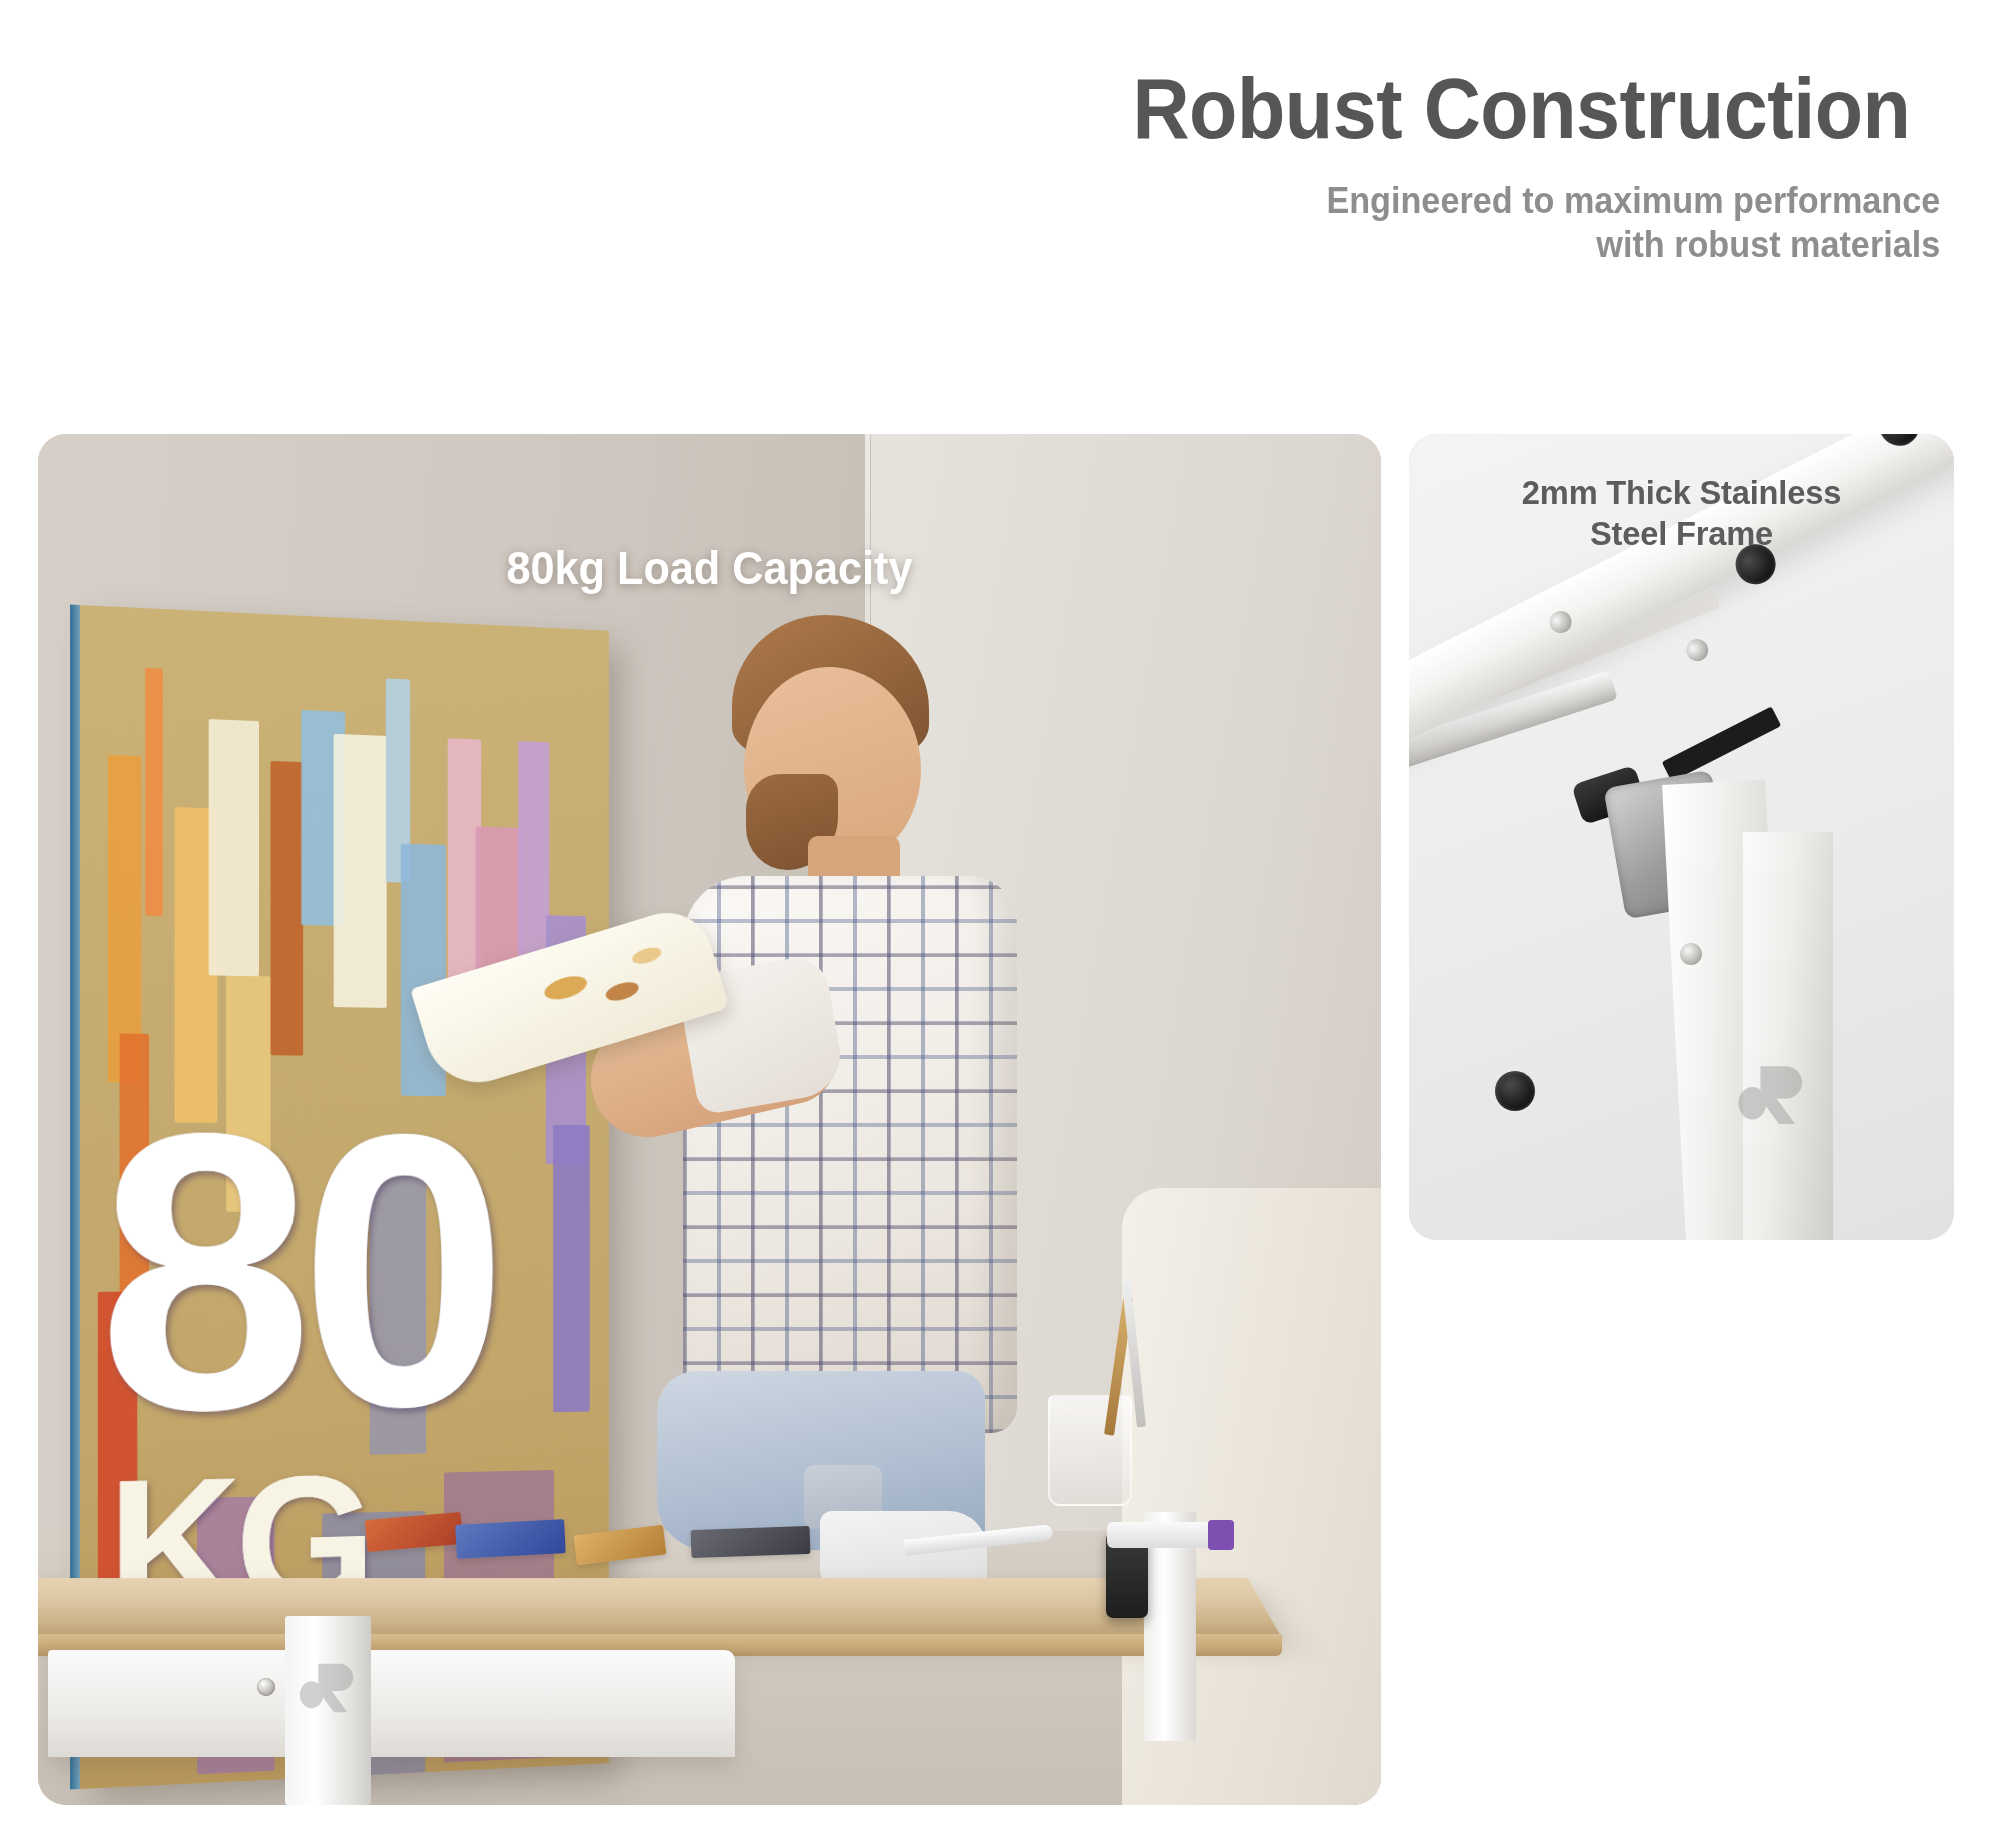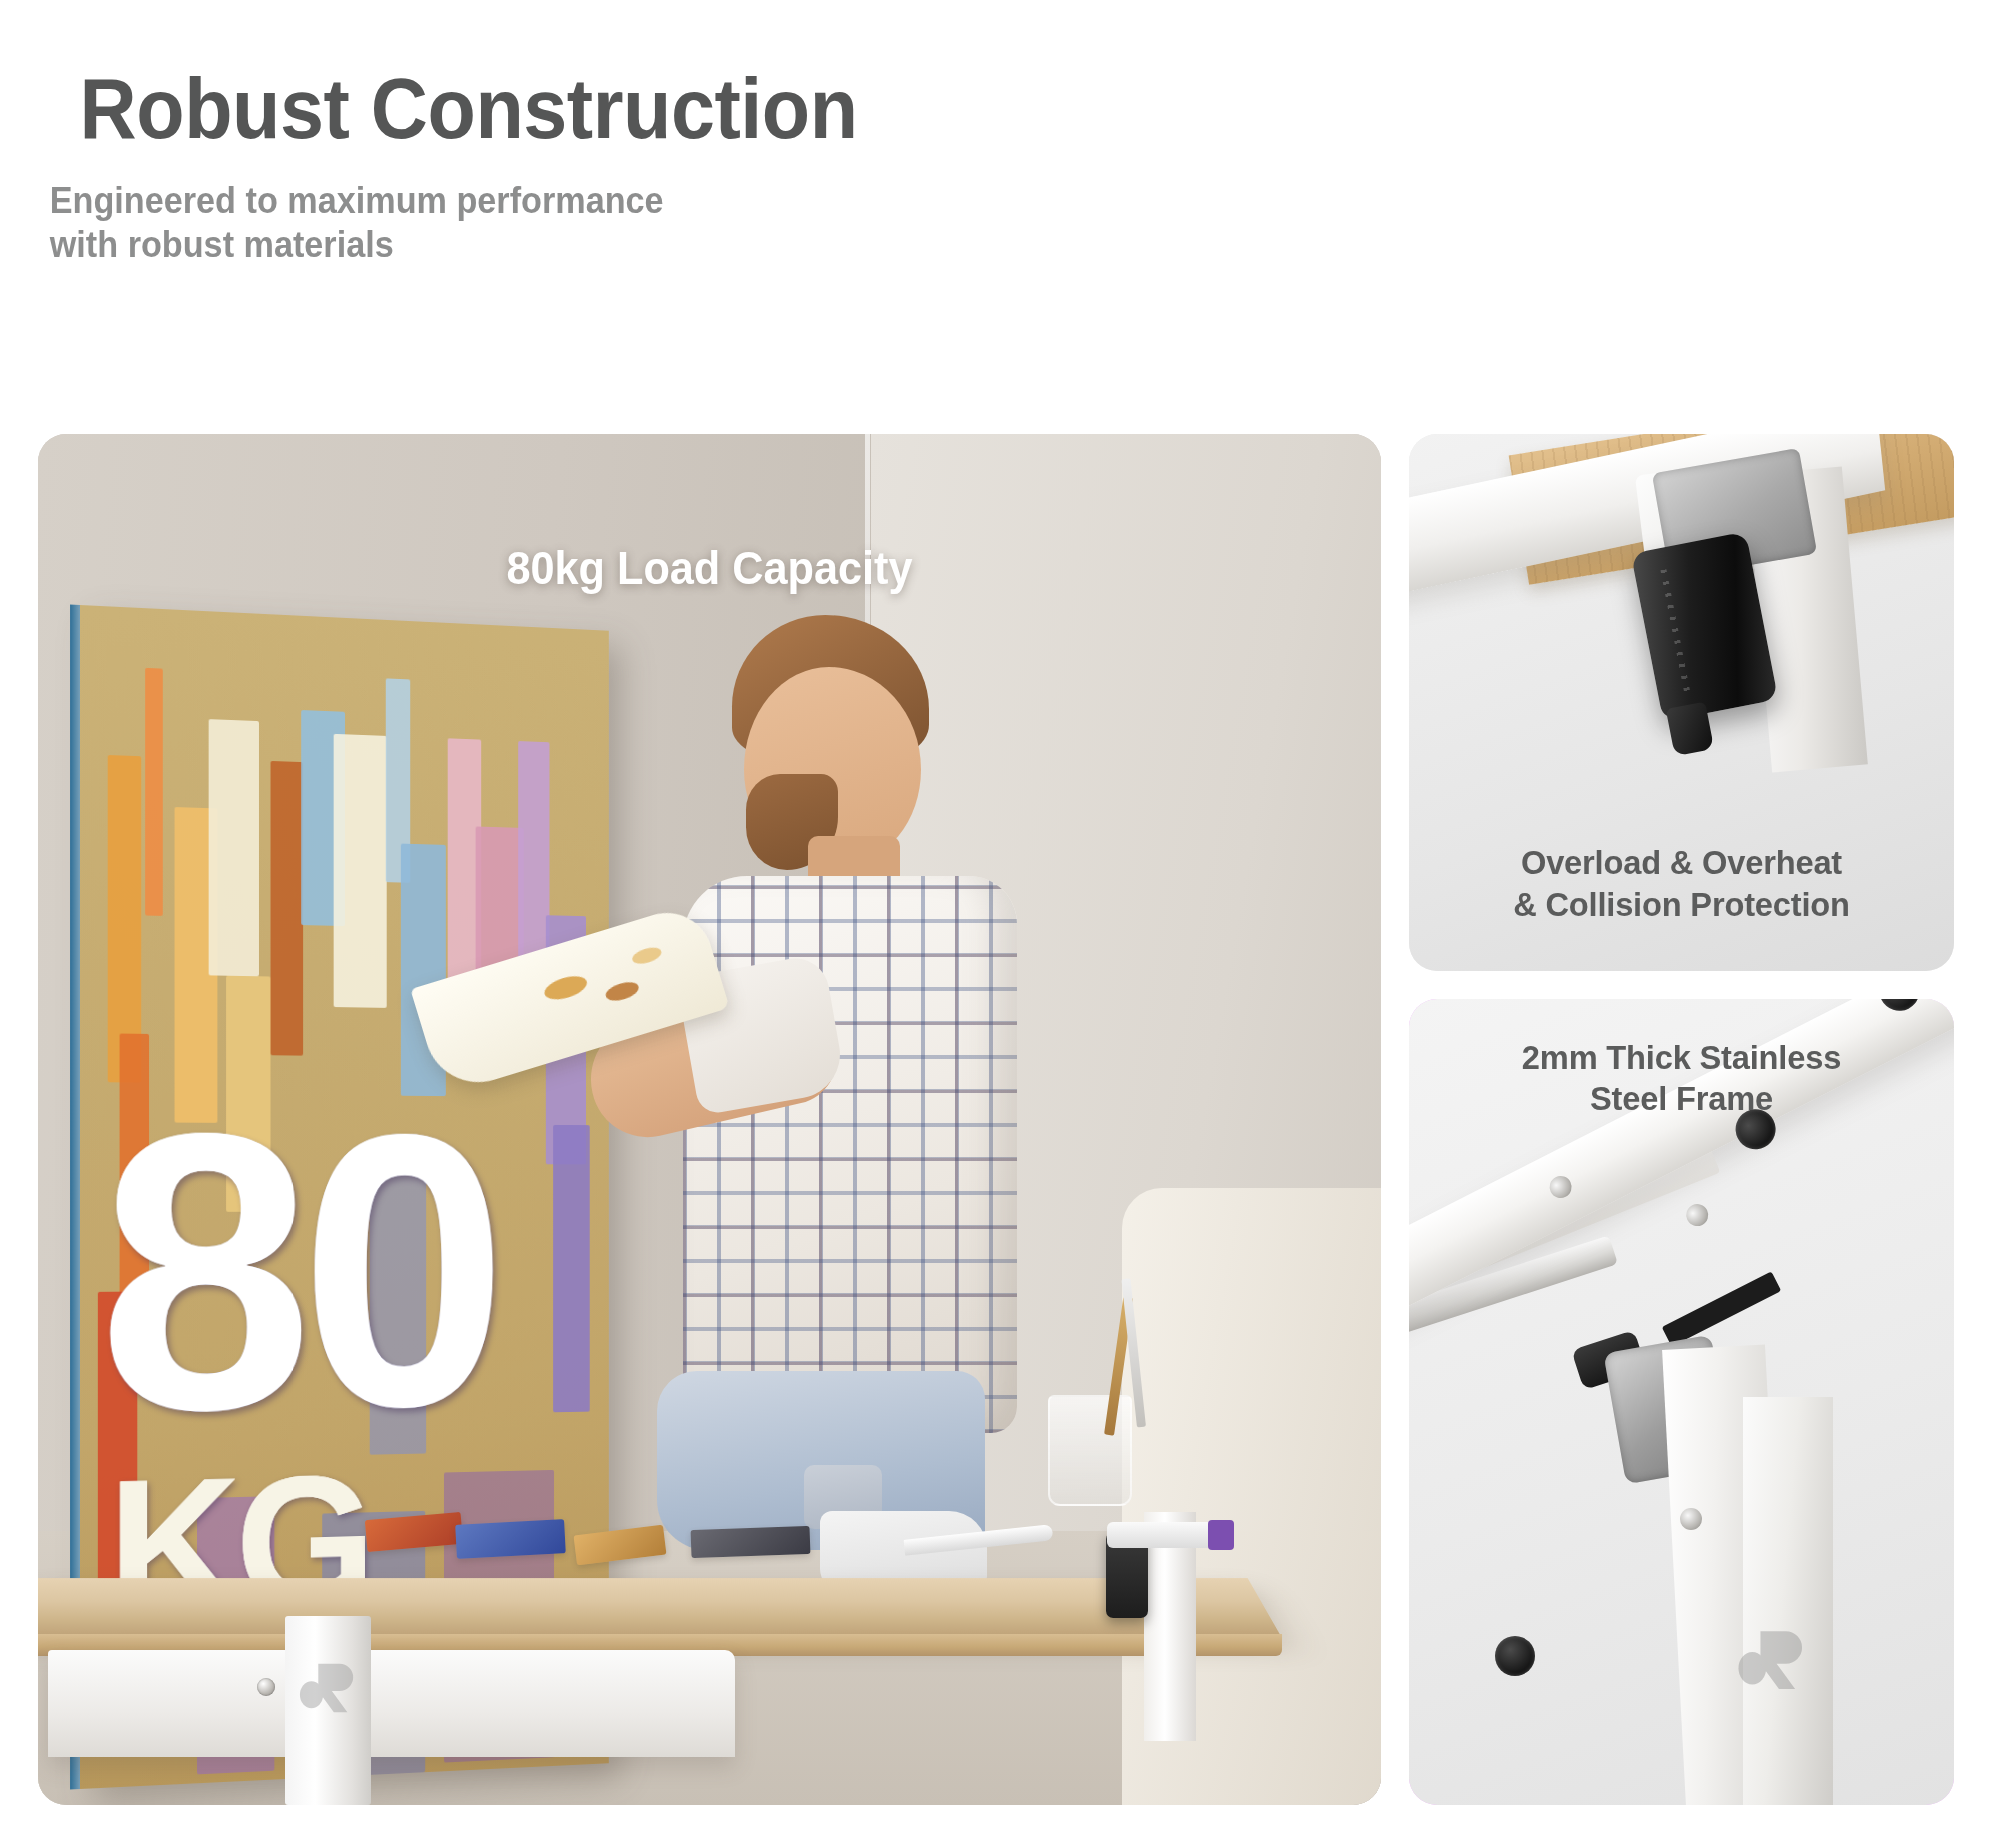--- a/index.html
+++ b/index.html
@@ -5,21 +5,21 @@
   * { margin:0; padding:0; box-sizing:border-box; }
   html,body { width:1990px; height:1841px; }
   body {
     background:#ffffff;
     font-family:"Liberation Sans", sans-serif;
     overflow:hidden;
     position:relative;
   }
 
   
-  #header { width:100%; padding-top:62px; text-align:left; }
+  #header { width:100%; padding-top:62px; text-align:right; }
   #page-title {
     font-size:86px;
     font-weight:bold;
     color:#555656;
     letter-spacing:-0.5px;
     line-height:1.08;
     transform:scaleX(0.92);
   }
   #subtitle {
     margin-top:24px;
@@ -480,39 +480,20 @@
       <div class="swatch" style="left:418px; bottom:249px; width:109px; height:34px; background:linear-gradient(140deg,#5d78c0,#31489a); transform:rotate(-3deg);"></div>
       <div class="swatch" style="left:537px; bottom:245px; width:90px; height:30px; background:linear-gradient(140deg,#e0b167,#b37f39); transform:rotate(-7deg);"></div>
       <div class="swatch" style="left:653px; bottom:249px; width:119px; height:28px; background:linear-gradient(140deg,#6a6a72,#3b3b44); transform:rotate(-2deg);"></div>
 
       <div id="load-label">80kg Load Capacity</div>
     </div>
   </div>
 
   <div id="side-col">
 
-    <div class="card" id="motor-card">
-      <div class="photo">
-        <div class="m-bg"></div>
-        <div class="m-wood"></div>
-        <div class="m-rail"></div>
-        <div class="m-bracket">
-          <div class="m-screw" style="left:96px; top:58px;"></div>
-          <div class="m-screw" style="left:96px; top:107px;"></div>
-        </div>
-        <div class="m-post"></div>
-        <div class="m-gearbox"></div>
-        <div class="m-motor"></div>
-        <div class="m-shaft"></div>
-      </div>
-      <div class="caption" id="motor-caption">
-        <span class="cap-line">Overload &amp; Overheat</span>
-        <span class="cap-line">&amp; Collision Protection</span>
-      </div>
-    </div>
 
     <div class="card" id="frame-card">
       <div class="photo">
         <div class="f-bg"></div>
         <div class="f-beam2"></div>
         <div class="f-tube"></div>
         <div class="f-knob"></div>
         <div class="f-beam">
           <div class="f-foot" style="left:609px; top:-6px;"></div>
           <div class="f-foot" style="left:418px; top:52px;"></div>

